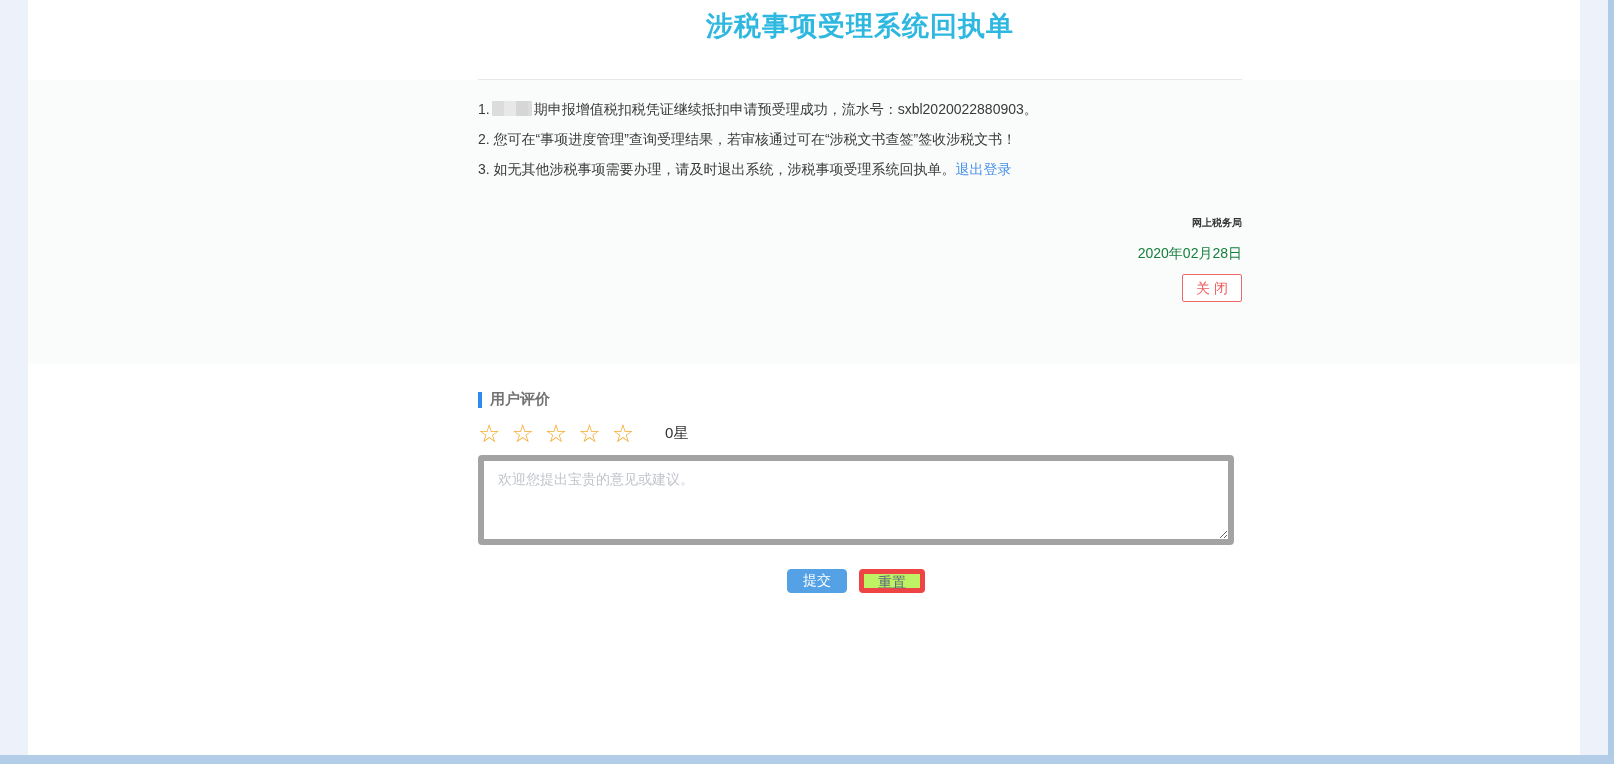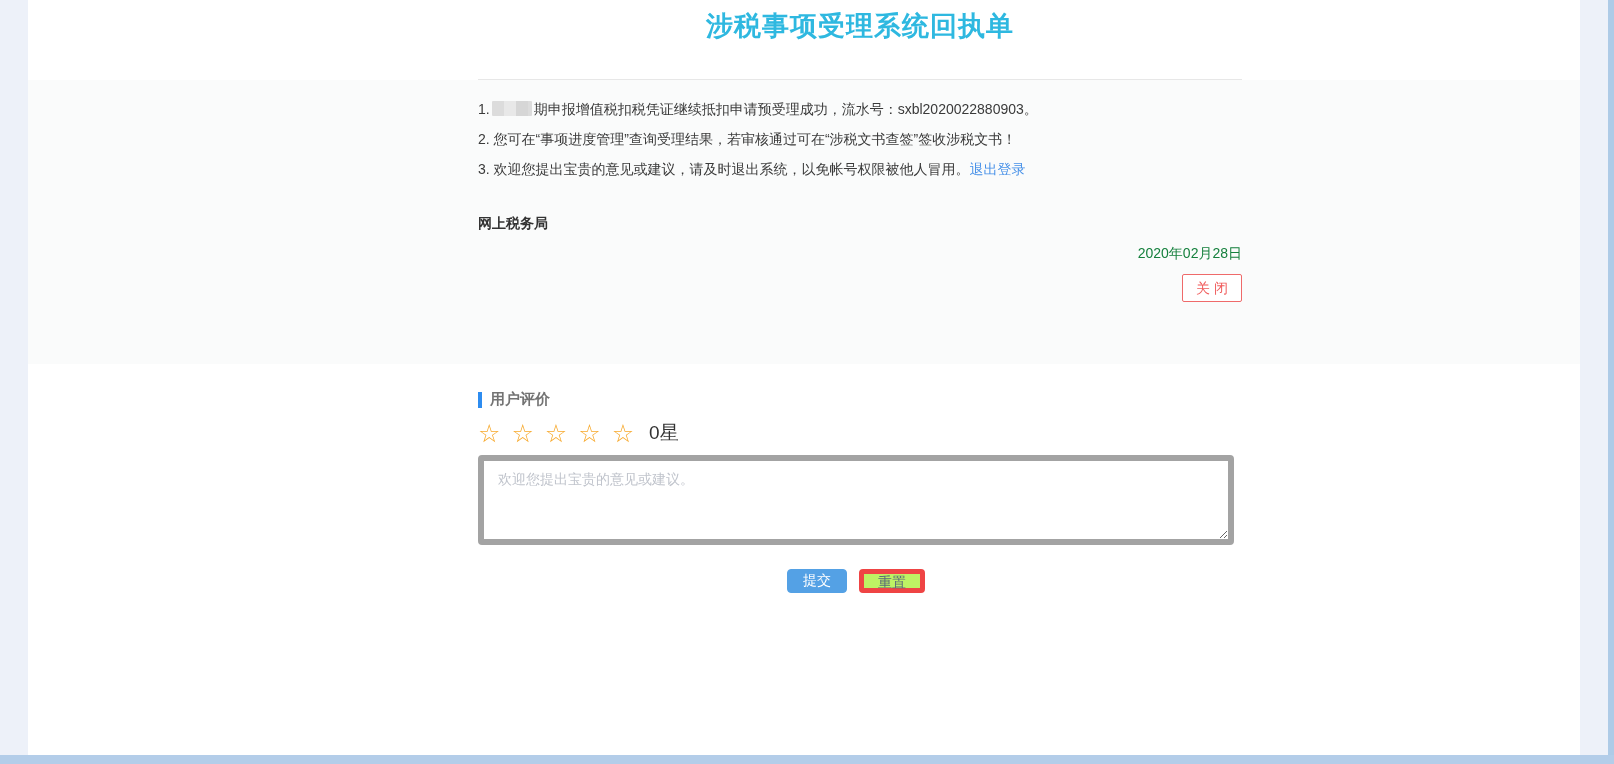--- a/index.html
+++ b/index.html
@@ -30,37 +30,37 @@
   .redacted {
     display: inline-block; height: 15px; vertical-align: -2px; margin: 0 2px; border-radius: 1px;
     background-image: repeating-linear-gradient(90deg,
       #cbcbcb 0 13px, #dedede 13px 26px, #d0d0d0 26px 39px,
       #e4e4e4 39px 52px, #c6c6c6 52px 65px, #dadada 65px 78px);
   }
   .redact-long  { width: 420px; }
   .redact-short { width: 40px;
     background-image: repeating-linear-gradient(90deg, #dcdcdc 0 12px, #e8e8e8 12px 24px, #d6d6d6 24px 36px); }
   .logout-link { color: #4690e8; text-decoration: none; cursor: pointer; }
-  .sig-row  { text-align: left; font-weight: 700; margin-top: 24px; font-size: 14px; line-height: 30px; color: #333; }
+  .sig-row  { text-align: right; font-weight: 700; margin-top: 24px; font-size: 10px; line-height: 30px; color: #333; }
   .date-row { text-align: right; font-size: 14px; line-height: 30px; color: #15803d; }
   .close-row { text-align: right; margin-top: 6px; }
   .close-btn {
     display: inline-block; min-width: 60px; height: 28px; line-height: 26px; padding: 0 10px;
     text-align: center; border: 1px solid #ef6a6a; color: #f05c5c; background: #fff;
     border-radius: 2px; font-size: 14px; cursor: pointer;
     font-family: "Liberation Sans", "DejaVu Sans", sans-serif;
   }
 
   
   .feedback-band { padding-top: 26px; background: #fff; }
   .section-title { display: flex; align-items: center; font-weight: 700; font-size: 15px; color: #737373; }
   .blue-bar { width: 4px; height: 16px; background: #2d8cf0; margin-right: 8px; }
   .stars-row { margin-top: 10px; display: flex; align-items: center; height: 28px; }
   .star { color: #f7a92d; font-size: 25px; line-height: 1; margin-right: 11px; cursor: pointer; user-select: none; }
-  .star-label { font-size: 19px; color: #333; margin-left: 4px; }
+  .star-label { font-size: 15px; color: #333; margin-left: 20px; }
   .comment-box {
     margin-top: 8px; width: 756px; height: 90px; border: 6px solid #a3a3a3; border-radius: 4px;
     padding: 10px 14px; font-size: 14px; color: #333; resize: both; outline: none;
     font-family: "Liberation Sans", "DejaVu Sans", sans-serif;
   }
   .comment-box::placeholder { color: #c0c4cc; }
   .btn-row { margin-top: 20px; width: 756px; display: flex; justify-content: center; gap: 12px; }
   .submit-btn, .reset-btn {
     min-width: 60px; height: 24px; font-size: 14px; border-radius: 4px; cursor: pointer; padding: 0 14px;
     font-family: "Liberation Sans", "DejaVu Sans", sans-serif;
@@ -86,21 +86,21 @@
 
   <div class="receipt-band">
     <div class="col">
       <div class="r-row">
         <span>1.</span><span class="redacted redact-short"></span><span>期申报增值税扣税凭证继续抵扣申请预受理成功，流水号：sxbl2020022880903。</span>
       </div>
       <div class="r-row">
         <span>2.</span>&nbsp;<span>您可在“事项进度管理”查询受理结果，若审核通过可在“涉税文书查签”签收涉税文书！</span>
       </div>
       <div class="r-row">
-        <span>3.</span>&nbsp;<span>欢迎您提出宝贵的意见或建议，请及时退出系统，以免帐号权限被他人冒用。</span><a class="logout-link">退出登录</a>
+        <span>3.</span>&nbsp;<span>如无其他涉税事项需要办理，请及时退出系统，涉税事项受理系统回执单。</span><a class="logout-link">退出登录</a>
       </div>
       <div class="sig-row">网上税务局</div>
       <div class="date-row">2020年02月28日</div>
       <div class="close-row">
         <button class="close-btn">关 闭</button>
       </div>
     </div>
   </div>
 
   <div class="feedback-band">

